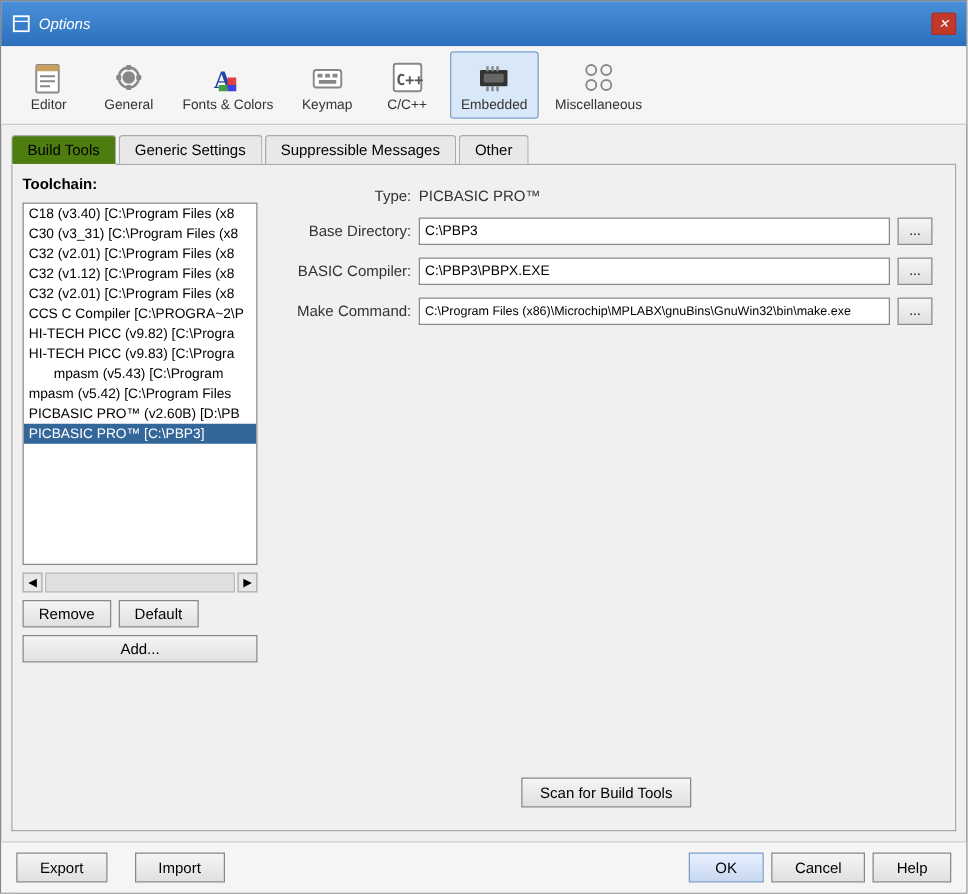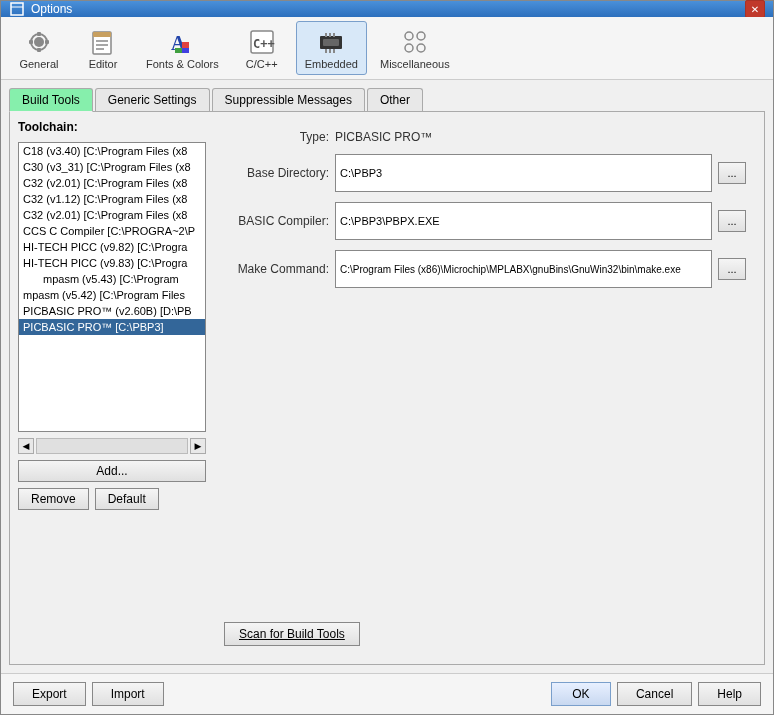--- a/index.html
+++ b/index.html
@@ -20,25 +20,26 @@
       border: 1px solid #888;
       display: flex;
       flex-direction: column;
       box-shadow: 2px 2px 8px rgba(0,0,0,0.4);
     }
 
     
     .titlebar {
       background: linear-gradient(to bottom, #4a90d9, #2c6fbd);
       color: white;
-      height: 16px;
+      height: 36px;
       display: flex;
       align-items: center;
       padding: 0 8px;
       user-select: none;
+      font-style: italic;
     }
     .titlebar-icon {
       width: 16px;
       height: 16px;
       margin-right: 6px;
       display: inline-flex;
       align-items: center;
       justify-content: center;
     }
     .titlebar-title {
@@ -122,21 +123,21 @@
       padding: 4px 12px;
       border: 1px solid #aaa;
       border-bottom: none;
       background: #e8e8e8;
       cursor: pointer;
       font-size: 12px;
       margin-right: 2px;
       border-radius: 3px 3px 0 0;
     }
     .tab.active {
-      background: #86efac;
+      background: #4d7c0f;
       border-bottom: 1px solid #f0f0f0;
       margin-bottom: -1px;
       z-index: 1;
     }
 
     
     .tab-content {
       border: 1px solid #aaa;
       border-top: none;
       background: #f0f0f0;
@@ -224,21 +225,21 @@
     }
     .field-label {
       width: 105px;
       text-align: right;
       font-size: 12px;
       color: #333;
       flex-shrink: 0;
     }
     .field-input {
       flex: 1;
-      height: 38px;
+      height: 22px;
       border: 1px solid #888;
       padding: 2px 4px;
       font-size: 11px;
       background: white;
     }
     .browse-btn {
       width: 28px;
       height: 22px;
       border: 1px solid #888;
       background: linear-gradient(to bottom, #f5f5f5, #e0e0e0);
@@ -246,40 +247,39 @@
       cursor: pointer;
       display: flex;
       align-items: center;
       justify-content: center;
     }
 
     .spacer { flex: 1; }
 
     .scan-row {
       display: flex;
-      justify-content: flex-start;
-      text-decoration: underline;
+      justify-content: center;
     }
     .scan-btn {
       padding: 4px 14px;
       border: 1px solid #888;
       background: linear-gradient(to bottom, #f5f5f5, #e0e0e0);
       font-size: 12px;
       cursor: pointer;
     }
 
     
     .action-bar {
       border-top: 1px solid #ccc;
       padding: 8px 12px;
       display: flex;
       align-items: center;
       background: #f5f5f5;
     }
-    .action-left { display: flex; gap: 6px; }
+    .action-left { display: flex; gap: 22px; }
     .action-right { margin-left: auto; display: flex; gap: 6px; }
     .action-btn {
       padding: 4px 18px;
       border: 1px solid #888;
       background: linear-gradient(to bottom, #f5f5f5, #e0e0e0);
       font-size: 12px;
       cursor: pointer;
       min-width: 60px;
     }
     .action-btn.ok {
@@ -311,52 +311,64 @@
     <span class="titlebar-title">Options</span>
     <div class="titlebar-buttons">
       <div class="titlebar-btn">✕</div>
     </div>
   </div>
 
   <div class="toolbar">
     <div class="toolbar-item">
       <div class="toolbar-icon">
         <svg width="28" height="28" viewBox="0 0 28 28">
+          <rect x="4" y="4" width="18" height="22" fill="white" stroke="#888" stroke-width="1.5" rx="1"></rect>
+          <rect x="4" y="4" width="18" height="5" fill="#c8a060" rx="1"></rect>
+          <line x1="7" y1="13" x2="19" y2="13" stroke="#888" stroke-width="1.5"></line>
+          <line x1="7" y1="17" x2="19" y2="17" stroke="#888" stroke-width="1.5"></line>
+          <line x1="7" y1="21" x2="15" y2="21" stroke="#888" stroke-width="1.5"></line>
+        </svg>
+      </div>
+      <span class="toolbar-label">Editor</span>
+    </div>
+    <div class="toolbar-item">
+      <div class="toolbar-icon">
+        <svg width="28" height="28" viewBox="0 0 28 28">
           <circle cx="14" cy="14" r="5" fill="#888"></circle>
           <circle cx="14" cy="14" r="8" fill="none" stroke="#888" stroke-width="2"></circle>
           <rect x="12" y="4" width="4" height="4" fill="#888" rx="1"></rect>
           <rect x="12" y="20" width="4" height="4" fill="#888" rx="1"></rect>
           <rect x="4" y="12" width="4" height="4" fill="#888" rx="1"></rect>
           <rect x="20" y="12" width="4" height="4" fill="#888" rx="1"></rect>
         </svg>
       </div>
       <span class="toolbar-label">General</span>
     </div>
     <div class="toolbar-item">
       <div class="toolbar-icon">
         <svg width="28" height="28" viewBox="0 0 28 28">
-          <rect x="4" y="4" width="18" height="22" fill="white" stroke="#888" stroke-width="1.5" rx="1"></rect>
-          <rect x="4" y="4" width="18" height="5" fill="#c8a060" rx="1"></rect>
-          <line x1="7" y1="13" x2="19" y2="13" stroke="#888" stroke-width="1.5"></line>
-          <line x1="7" y1="17" x2="19" y2="17" stroke="#888" stroke-width="1.5"></line>
-          <line x1="7" y1="21" x2="15" y2="21" stroke="#888" stroke-width="1.5"></line>
-        </svg>
-      </div>
-      <span class="toolbar-label">Editor</span>
-    </div>
-    <div class="toolbar-item">
-      <div class="toolbar-icon">
-        <svg width="28" height="28" viewBox="0 0 28 28">
           <text x="3" y="22" font-family="serif" font-size="20" font-weight="bold" fill="#2244aa">A</text>
           <rect x="14" y="14" width="7" height="7" fill="#e04040"></rect>
           <rect x="7" y="20" width="7" height="5" fill="#40a040"></rect>
           <rect x="14" y="20" width="7" height="5" fill="#4040e0"></rect>
         </svg>
       </div>
       <span class="toolbar-label">Fonts &amp; Colors</span>
+    </div>
+    <div class="toolbar-item">
+      <div class="toolbar-icon">
+        <svg width="28" height="28" viewBox="0 0 28 28">
+          <rect x="3" y="8" width="22" height="14" rx="2" fill="white" stroke="#888" stroke-width="1.5"></rect>
+          <rect x="6" y="11" width="4" height="3" rx="0.5" fill="#888"></rect>
+          <rect x="12" y="11" width="4" height="3" rx="0.5" fill="#888"></rect>
+          <rect x="18" y="11" width="4" height="3" rx="0.5" fill="#888"></rect>
+          <rect x="7" y="16" width="14" height="3" rx="0.5" fill="#888"></rect>
+        </svg>
+      </div>
+      <span class="toolbar-label">Keymap</span>
     </div>
     <div class="toolbar-item">
       <div class="toolbar-icon">
         <svg width="28" height="28" viewBox="0 0 28 28">
           <rect x="3" y="3" width="22" height="22" rx="2" fill="white" stroke="#888" stroke-width="1.5"></rect>
           <text x="5" y="20" font-family="monospace" font-size="12" fill="#555" font-weight="bold">C++</text>
         </svg>
       </div>
       <span class="toolbar-label">C/C++</span>
     </div>
@@ -422,25 +434,25 @@
           <div class="toolchain-item">mpasm (v5.42) [C:\Program Files</div>
           <div class="toolchain-item">PICBASIC PRO™ (v2.60B) [D:\PB</div>
           <div class="toolchain-item selected">PICBASIC PRO™ [C:\PBP3]</div>
         </div>
         <div class="h-scroll">
           <div class="scroll-arrow">◀</div>
           <div class="scroll-track"></div>
           <div class="scroll-arrow">▶</div>
         </div>
         <div class="bottom-buttons">
-          <button class="small-btn" style="flex:1">Add...</button>
-        </div>
-        <div class="bottom-buttons">
           <button class="small-btn">Remove</button>
           <button class="small-btn">Default</button>
+        </div>
+        <div class="bottom-buttons">
+          <button class="small-btn" style="flex:1">Add...</button>
         </div>
       </div>
 
       <div class="right-panel">
         <div class="field-row">
           <span class="field-label">Type:</span>
           <span style="font-size:12px; color:#333;">PICBASIC PRO™</span>
         </div>
         <div class="field-row">
           <span class="field-label">Base Directory:</span>

